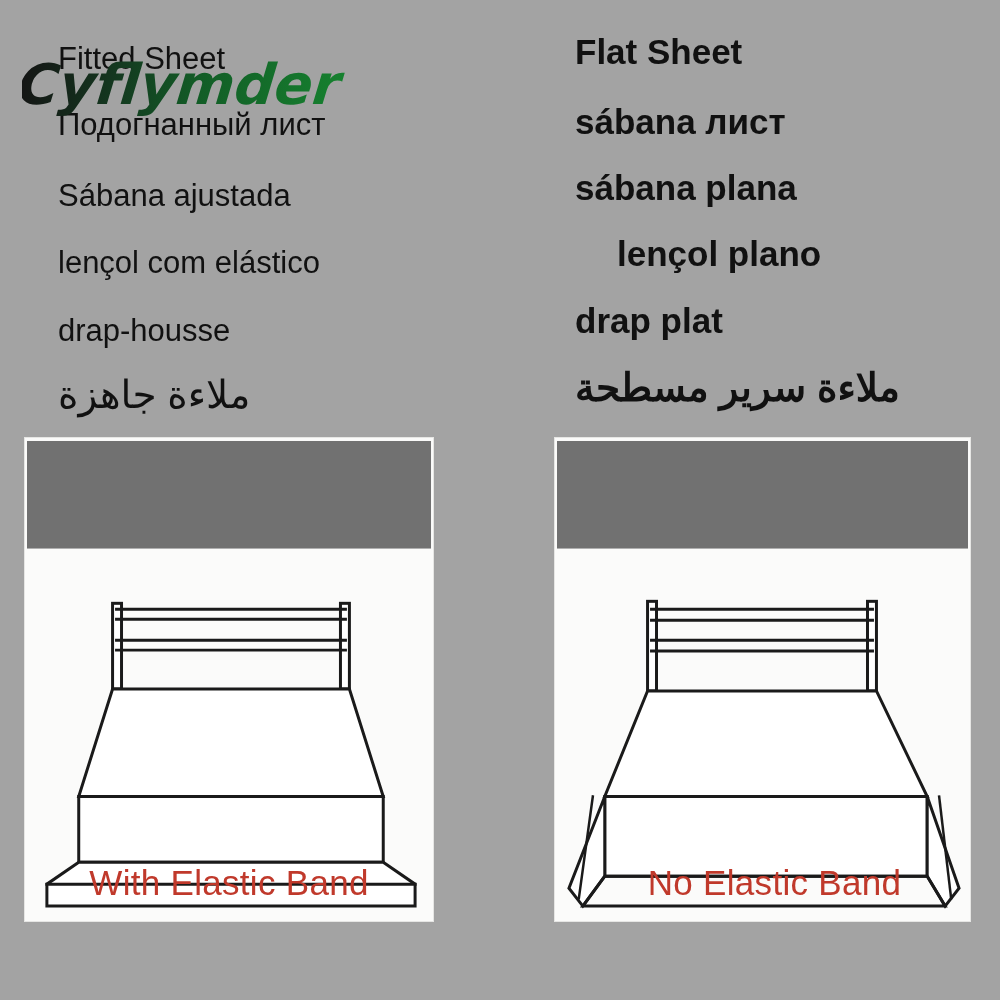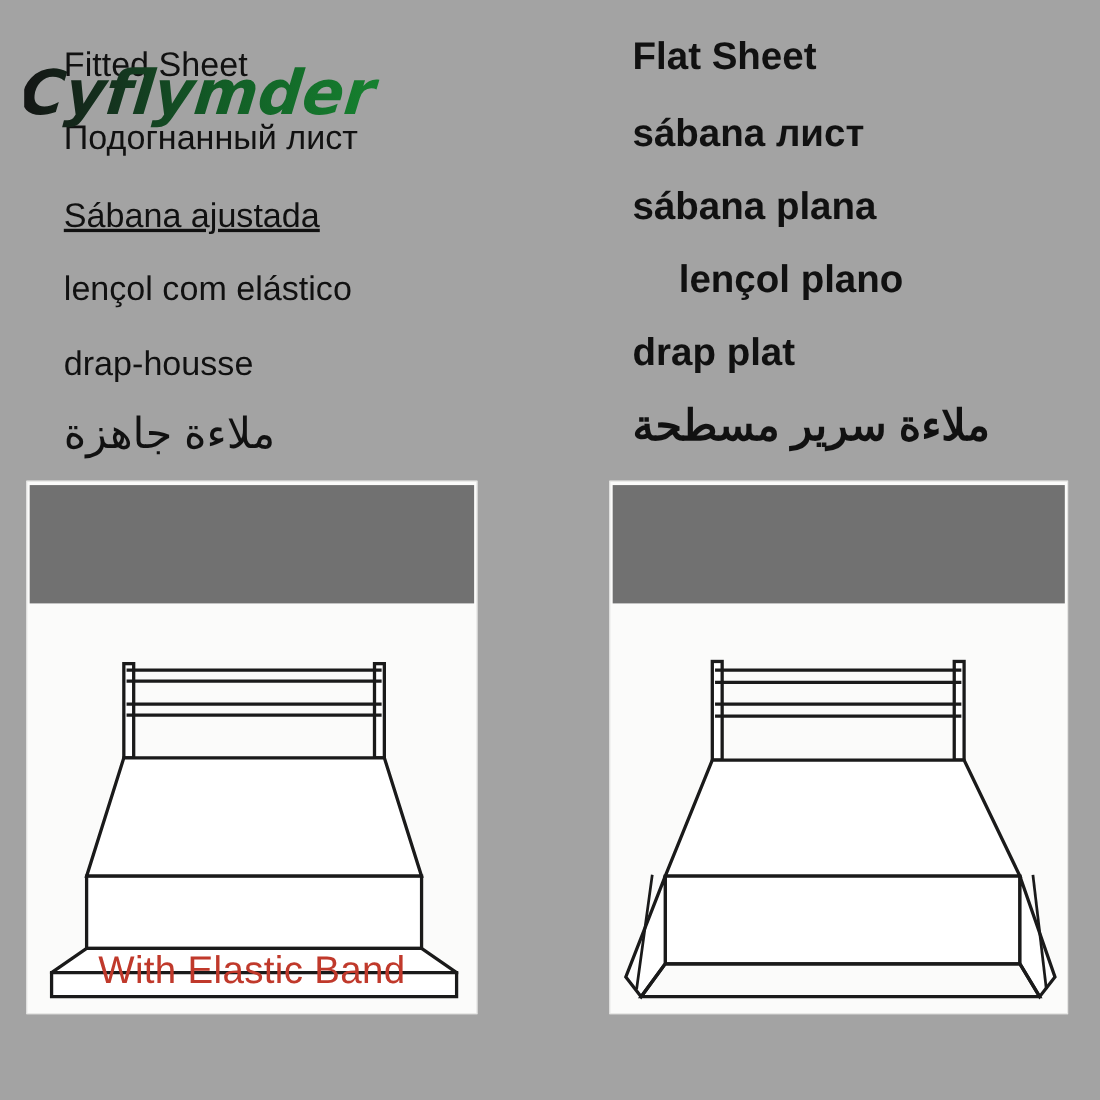--- a/index.html
+++ b/index.html
@@ -52,21 +52,21 @@
   .col-left .term.arabic,
   .col-right .term.arabic {
     direction: rtl;
     unicode-bidi: bidi-override;
     font-size: 39px;
   }
 
   
   .col-left .t0 { position: absolute; top: 43px;  left: 0; }
   .col-left .t1 { position: absolute; top: 109px; left: 0; }
-  .col-left .t2 { position: absolute; top: 180px; left: 0; text-decoration: underline; }
+  .col-left .t2 { position: absolute; top: 180px; left: 0; }
   .col-left .t3 { position: absolute; top: 247px; left: 0; }
   .col-left .t4 { position: absolute; top: 315px; left: 0; }
   .col-left .t5 { position: absolute; top: 375px; left: 0; }
 
   
   .col-right .t0 { position: absolute; top: 34px;  left: 0; }
   .col-right .t1 { position: absolute; top: 104px; left: 0; }
   .col-right .t2 { position: absolute; top: 170px; left: 0; }
   .col-right .t3 { position: absolute; top: 236px; left: 0; margin-left: 42px; }
   .col-right .t4 { position: absolute; top: 303px; left: 0; }
@@ -212,15 +212,16 @@
 
         <path d="M 50 360 L 14 452 L 28 470 L 50 440 Z" stroke-width="3"></path>
         <line x1="38" y1="360" x2="24" y2="462" stroke-width="2.5" fill="none"></line>
 
         <path d="M 374 360 L 406 452 L 392 470 L 374 440 Z" stroke-width="3"></path>
         <line x1="386" y1="360" x2="398" y2="462" stroke-width="2.5" fill="none"></line>
 
         <path d="M 50 440 L 374 440 L 392 470 L 28 470 Z" stroke-width="3" fill="none"></path>
       </g>
     </svg>
+    <div class="caption shift-right" style="color: rgb(192, 57, 43);">No Elastic Band</div>
   </div>
 
 </div>
 
 </body></html>

